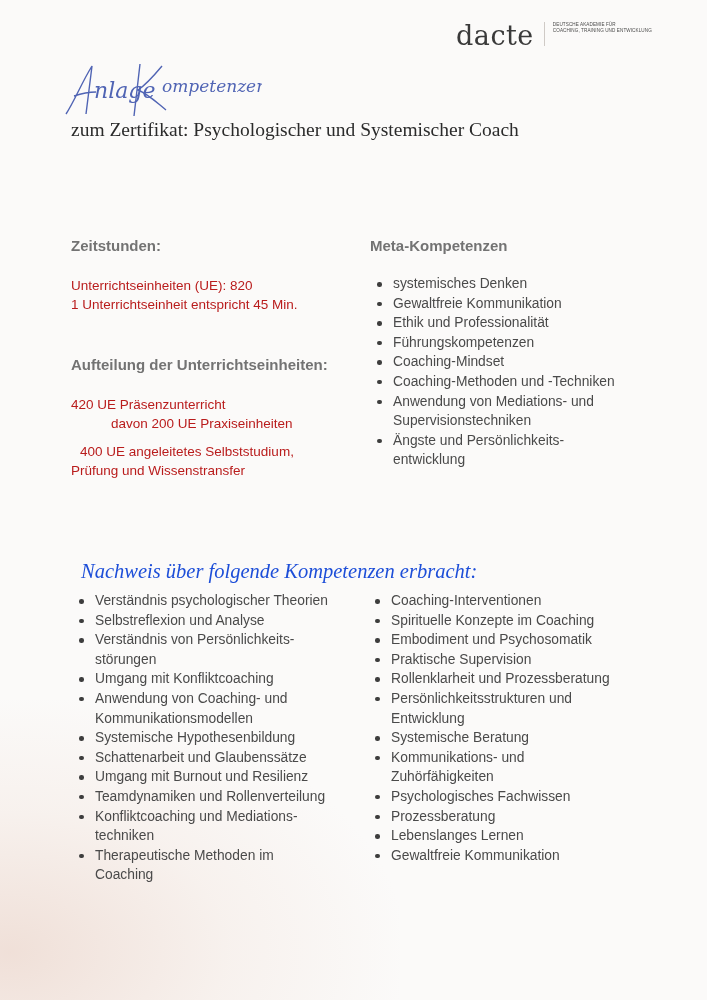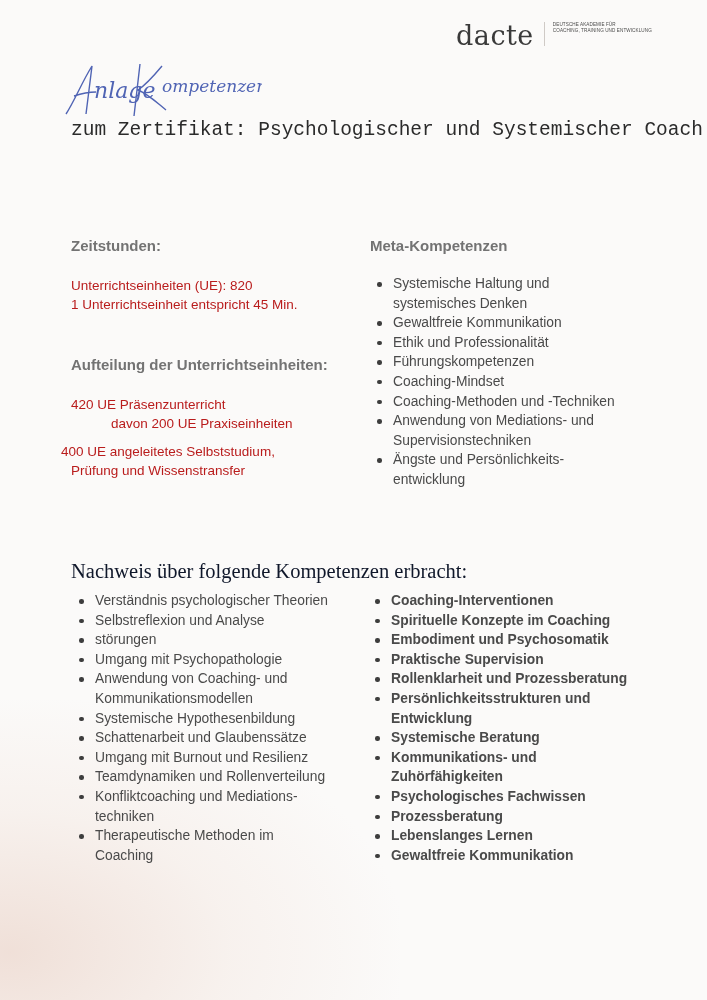--- a/index.html
+++ b/index.html
@@ -27,38 +27,39 @@
   .script-title {
     position: absolute; left: 62px; top: 58px; width: 200px; height: 62px;
   }
   .script-title svg { width: 200px; height: 62px; }
   .script-text {
     font-family: "DejaVu Serif", serif; font-style: italic;
     font-size: 22px; fill: #5064b4;
   }
   .subtitle {
     position: absolute; left: 71px; top: 119px;
-    font-family: Liberation Mono, monospace; font-size: 19.5px; color: #2b2b2b;
+    font-family: Liberation Serif, serif; font-size: 19.5px; color: #2b2b2b;
     white-space: nowrap;
   }
 
   .h-bold { font-weight: bold; font-size: 15px; color: #737373; position: absolute; white-space: nowrap; }
   .p-text { font-size: 13.5px; color: #b91c1c; position: absolute; line-height: 19.5px; white-space: nowrap; }
 
   ul.bullets { list-style: none; margin: 0; padding: 0; position: absolute; }
   ul.bullets li { position: relative; padding-left: 23px; font-size: 13.8px; line-height: 19.6px; color: #4a4a4a; }
   ul.bullets li::before {
     content: ""; position: absolute; left: 7px; top: 8px; width: 4.5px; height: 4.5px; border-radius: 50%; background: #3d3d3d;
   }
   ul.bullets li span { display: block; }
 
   .section-title {
-    position: absolute; left: 71px; top: 560px;
-    font-family: "Liberation Serif", "DejaVu Serif", serif; font-size: 20.5px; color: #0f172a;
+    position: absolute; left: 81px; top: 560px;
+    font-family: "Liberation Serif", "DejaVu Serif", serif; font-size: 20.5px; color: #1d4ed8;
     white-space: nowrap;
+    font-style: italic;
   }
 </style>
 </head>
 <body>
 
 <div class="bg-glow"></div>
 
 <div class="logo">
   <span class="logo-word">dacte</span>
   <span class="logo-divider"></span>
@@ -79,27 +80,26 @@
 
 <div class="subtitle">zum Zertifikat: Psychologischer und Systemischer Coach</div>
 
 <div class="h-bold" style="left:71px; top:237px;">Zeitstunden:</div>
 <div class="p-text" style="left:71px; top:276px;">Unterrichtseinheiten (UE): 820</div>
 <div class="p-text" style="left:71px; top:295px;">1 Unterrichtseinheit entspricht 45 Min.</div>
 
 <div class="h-bold" style="left:71px; top:356px;">Aufteilung der Unterrichtseinheiten:</div>
 <div class="p-text" style="left:71px; top:395px;">420 UE Präsenzunterricht</div>
 <div class="p-text" style="left:111px; top:414px;">davon 200 UE Praxiseinheiten</div>
-<div class="p-text" style="left:61px; top:442px;">400 UE angeleitetes Selbststudium,</div>
+<div class="p-text" style="left:80px; top:442px;">400 UE angeleitetes Selbststudium,</div>
 <div class="p-text" style="left:71px; top:461px;">Prüfung und Wissenstransfer</div>
 
 <div class="h-bold" style="left:370px; top:237px;">Meta-Kompetenzen</div>
 <ul class="bullets" id="meta-list" style="left:370px; top:274px;">
     <li>
-      <span>Systemische Haltung und</span>
       <span>systemisches Denken</span>
     </li>
     <li>
       <span>Gewaltfreie Kommunikation</span>
     </li>
     <li>
       <span>Ethik und Professionalität</span>
     </li>
     <li>
       <span>Führungskompetenzen</span>
@@ -122,24 +122,25 @@
 
 <div class="section-title">Nachweis über folgende Kompetenzen erbracht:</div>
 <ul class="bullets" id="nachweis-left" style="left:72px; top:591px;">
     <li>
       <span>Verständnis psychologischer Theorien</span>
     </li>
     <li>
       <span>Selbstreflexion und Analyse</span>
     </li>
     <li>
+      <span>Verständnis von Persönlichkeits-</span>
       <span>störungen</span>
     </li>
     <li>
-      <span>Umgang mit Psychopathologie</span>
+      <span>Umgang mit Konfliktcoaching</span>
     </li>
     <li>
       <span>Anwendung von Coaching- und</span>
       <span>Kommunikationsmodellen</span>
     </li>
     <li>
       <span>Systemische Hypothesenbildung</span>
     </li>
     <li>
       <span>Schattenarbeit und Glaubenssätze</span>
@@ -152,21 +153,21 @@
     </li>
     <li>
       <span>Konfliktcoaching und Mediations-</span>
       <span>techniken</span>
     </li>
     <li>
       <span>Therapeutische Methoden im</span>
       <span>Coaching</span>
     </li>
   </ul>
-<ul class="bullets" id="nachweis-right" style="left:368px; top:591px;font-weight:bold;">
+<ul class="bullets" id="nachweis-right" style="left:368px; top:591px;">
     <li>
       <span>Coaching-Interventionen</span>
     </li>
     <li>
       <span>Spirituelle Konzepte im Coaching</span>
     </li>
     <li>
       <span>Embodiment und Psychosomatik</span>
     </li>
     <li>

